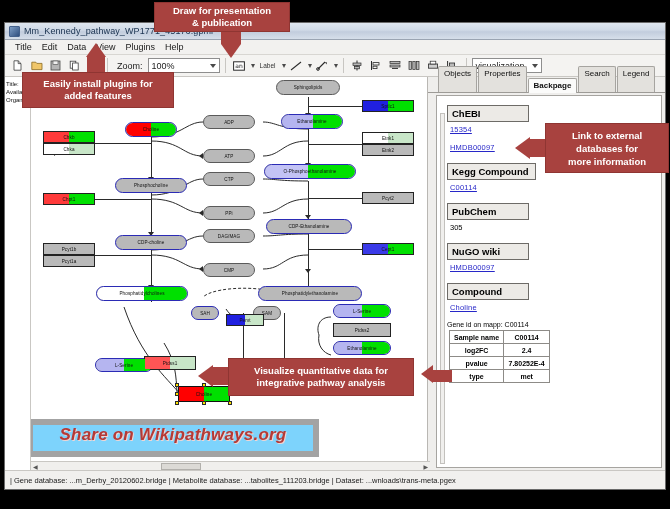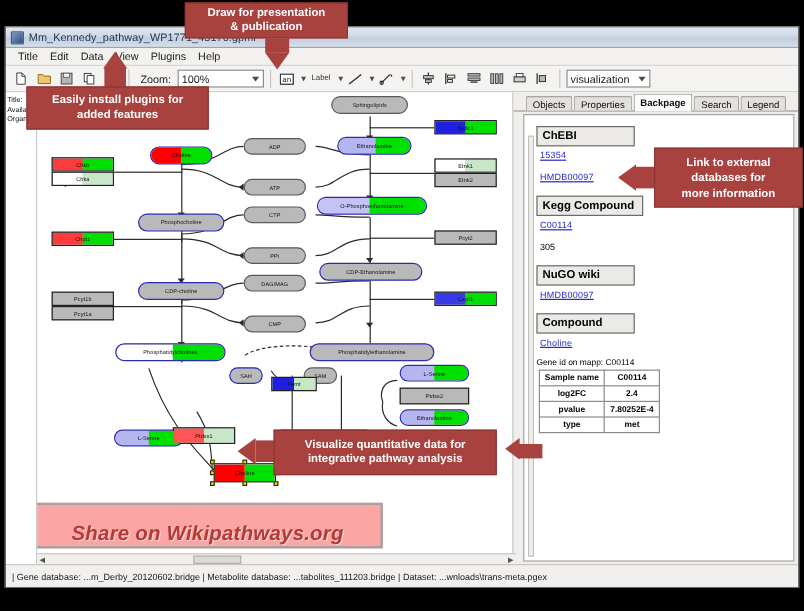--- a/index.html
+++ b/index.html
@@ -148,21 +148,21 @@
   .dock-tabs {
     height: 16px;
     display: flex; align-items: flex-end;
     padding-left: 10px;
     border-bottom: 1px solid #9d9b97;
     background: #efeeec;
     gap: 1px;
   }
   .dock-tab {
     font-size: 8px; color:#111;
-    padding: 2px 5px 0 5px;
+    padding: 2px 5px 14px 5px;
     background: #e3e1dd;
     border: 1px solid #a6a4a0;
     border-bottom: none;
     border-radius: 2px 2px 0 0;
     line-height: 9px;
   }
   .dock-tab.active {
     background: #fbfbfa;
     font-weight: bold;
     padding-bottom: 3px;
@@ -342,23 +342,23 @@
     border-top: 11px solid transparent;
     border-bottom: 11px solid transparent;
     border-right: 15px solid #a8423f;
   }
   .co-stem { position:absolute; background:#a8423f; z-index:48; }
 
   .wp-banner {
     position: absolute;
     left: 22px; top: 420px;
     width: 292px; height: 38px;
-    background: #fca5a5;
-    border: 2px solid #a3a3a3;
-    display: flex; align-items: flex-end; justify-content: center;
+    background: #7dd3fc;
+    border: 6px solid #a3a3a3;
+    display: flex; align-items: flex-start; justify-content: center;
     z-index: 55;
   }
   .wp-banner span {
     font-size: 17px;
     font-weight: bold;
     font-style: italic;
     color: #b53a36;
     letter-spacing: .2px;
     text-shadow: 1px 1px 0 #f0d4d3;
   }
@@ -767,20 +767,21 @@
 
         <div class="dock-body">
           <div class="db-box">ChEBI</div>
           <a class="db-link">15354</a>
 
           <a class="db-link">HMDB00097</a>
 
           <div class="db-box">Kegg Compound</div>
           <a class="db-link">C00114</a>
 
+          <div class="db-box">PubChem</div>
           <span class="db-plain">305</span>
 
           <div class="db-box">NuGO wiki</div>
           <a class="db-link">HMDB00097</a>
 
           <div class="db-box">Compound</div>
           <a class="db-link">Choline</a>
 
           <div class="gene-id">Gene id on mapp: C00114</div>
 

